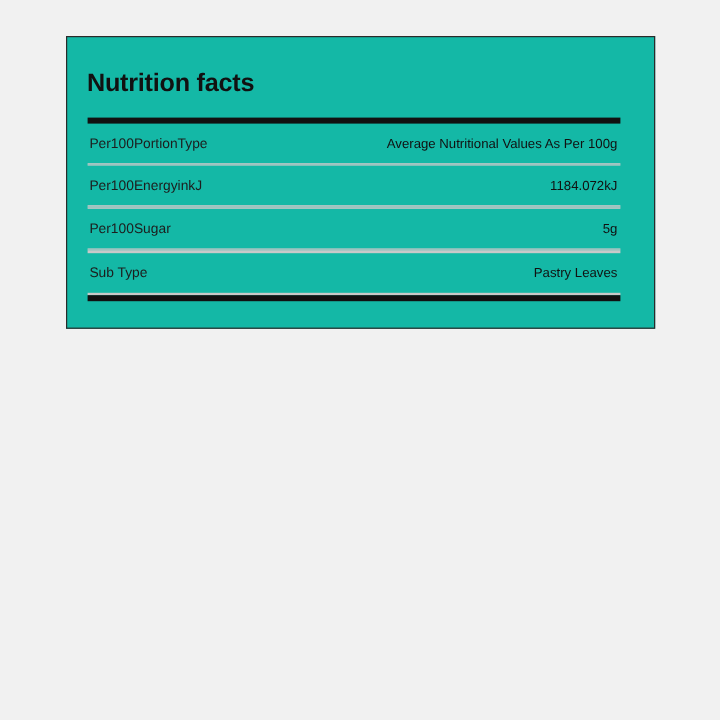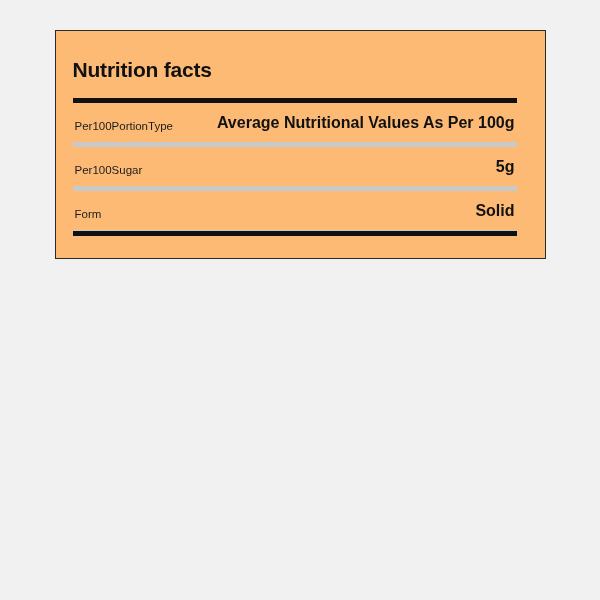--- a/index.html
+++ b/index.html
@@ -18,21 +18,21 @@
     height: 600px;
     box-sizing: border-box;
     display: flex;
     align-items: flex-start;
     justify-content: center;
     padding-top: 30px;
   }
   .card {
     width: 491px;
     box-sizing: border-box;
-    background: #fdba74;
+    background: #14b8a6;
     border: 1px solid #2a2a2a;
     padding: 24px 28px 22px 17px;
   }
   .card-title {
     font-size: 21px;
     font-weight: bold;
     color: #111111;
     letter-spacing: -0.2px;
     margin: 2px 0 16px 0;
     line-height: 1.2;
@@ -45,35 +45,35 @@
   .rule-thin {
     height: 1px;
     background: #c9c9c9;
     width: 100%;
   }
   .rows {
     width: 100%;
   }
   .row {
     display: flex;
-    align-items: flex-end;
+    align-items: center;
     justify-content: space-between;
     padding: 11px 2px 10px 2px;
     gap: 12px;
   }
   .row-label {
     font-size: 11.5px;
     color: #1d1d1d;
     font-weight: normal;
     white-space: nowrap;
   }
   .row-value {
-    font-size: 16px;
+    font-size: 11px;
     color: #111111;
-    font-weight: bold;
+    font-weight: normal;
     text-align: right;
     white-space: nowrap;
   }
   .footnote {
     font-size: 11px;
     color: #333333;
     padding-top: 12px;
     padding-left: 2px;
     line-height: 1.3;
   }
@@ -91,44 +91,48 @@
     <div class="rows">
 
       <div class="row">
         <span class="row-label">Per100PortionType</span>
         <span class="row-value">Average Nutritional Values As Per 100g</span>
       </div>
       <div class="rule-thin"></div>
 
       <div class="rule-thin"></div>
 
+      <div class="row">
+        <span class="row-label">Per100EnergyinkJ</span>
+        <span class="row-value">1184.072kJ</span>
+      </div>
       <div class="rule-thin"></div>
 
       <div class="rule-thin"></div>
 
       <div class="rule-thin"></div>
 
       <div class="row">
         <span class="row-label">Per100Sugar</span>
         <span class="row-value">5g</span>
       </div>
       <div class="rule-thin"></div>
 
       <div class="rule-thin"></div>
 
       <div class="rule-thin"></div>
 
       <div class="rule-thin"></div>
 
+      <div class="row">
+        <span class="row-label">Sub Type</span>
+        <span class="row-value">Pastry Leaves</span>
+      </div>
       <div class="rule-thin"></div>
 
-      <div class="row">
-        <span class="row-label">Form</span>
-        <span class="row-value">Solid</span>
-      </div>
       <div class="rule-thin"></div>
 
 
     </div>
 
     <div class="rule-thick"></div>
 
 
   </div>
 </div>

